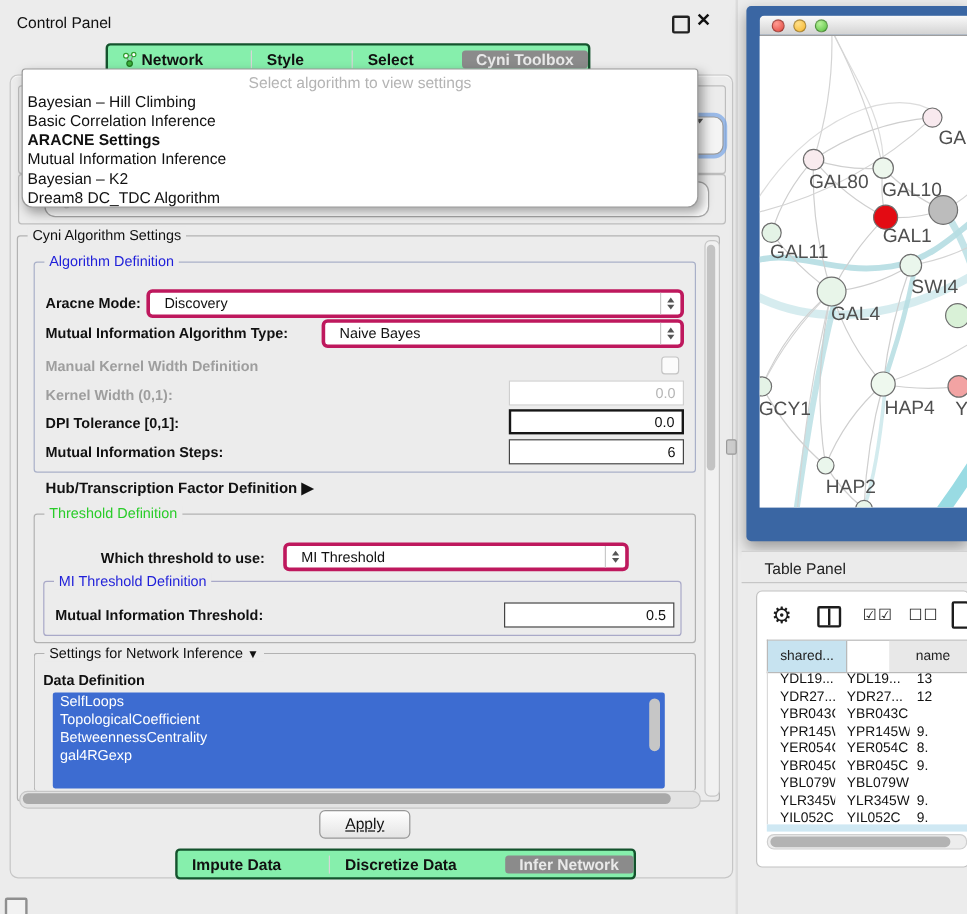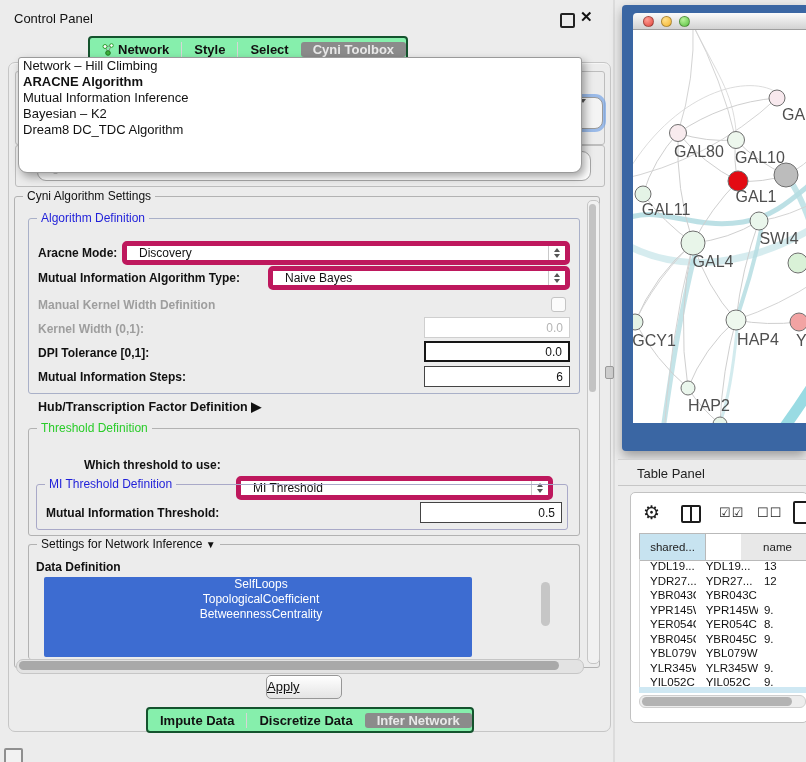--- a/index.html
+++ b/index.html
@@ -5,57 +5,57 @@
   html,body{margin:0;padding:0;}
   body{width:806px;height:762px;position:relative;background:#ececec;
        font-family:"Liberation Sans",sans-serif;overflow:hidden;color:#1a1a1a;}
   .abs{position:absolute;}
   
   .cp-title{left:14px;top:11px;font-size:13px;color:#111;}
   .win-float{left:560px;top:13px;width:11px;height:11px;border:2px solid #222;border-radius:2px;background:transparent;}
   .win-close{left:580px;top:8px;font-size:15px;font-weight:bold;color:#111;}
   .tabbar{display:flex;align-items:center;background:#86efac;border:2px solid #14532d;border-radius:4px;height:22px;}
   .tabbar .tab{display:flex;align-items:center;gap:4px;padding:0 12px;font-size:13px;font-weight:600;color:#111;position:relative;cursor:default;white-space:nowrap;}
-  .tabbar .tab + .tab{border-left:1px solid #d6d6d6;}
+  .tabbar .tab + .tab{border-left:1px solid #d6d6d6;margin-left:28px;}
   .tabbar .tab.sel{background:#8b8b8b;color:#e9e9e9;border-radius:3px;border-left:none;}
   .top-tabs{left:88px;top:36px;}
   .bottom-tabs{left:146px;top:707px;}
   .card{left:8px;top:62px;width:601px;height:668px;border:1px solid #c6c6c6;border-radius:7px;background:#ececec;box-shadow:inset 0 1px 0 #f6f6f6;}
   
   .hgroup{border:1px solid #bdbdbd;border-radius:3px;background:#ececec;}
   .focus-combo{left:548px;top:96px;width:44px;height:30px;background:#f4f4f4;border:1px solid #9a9a9a;border-radius:8px;box-shadow:0 0 0 3px rgba(110,160,230,.65);}
   .net-combo{left:36px;top:150px;width:554px;height:30px;background:#fff;border:1px solid #a8a8a8;border-radius:9px;font-size:13px;color:#bdbdbd;line-height:30px;padding-left:14px;box-sizing:border-box;}
   
   .dropdown{left:18px;top:57px;width:562px;height:114px;background:#fff;border:1px solid #9a9a9a;border-radius:3px 3px 9px 9px;box-shadow:3px 4px 9px rgba(0,0,0,.35);z-index:40;}
   .dd-head{text-align:center;font-size:13px;color:#b4b4b4;padding-top:3px;height:16px;}
   .dd-item{font-size:13px;color:#111;line-height:16px;padding-left:4px;white-space:nowrap;}
   .dd-item.bold{font-weight:bold;}
   
   .group{border:1px solid #b2b2b2;border-radius:3px;}
   .gtitle{position:absolute;top:-8px;left:8px;background:#ececec;padding:0 4px;font-size:12px;color:#111;white-space:nowrap;}
   .gtitle.blue{color:#1f1fd9;}
   .gtitle.green{color:#29cc29;}
   .lbl{font-size:12px;font-weight:bold;color:#111;white-space:nowrap;}
   .lbl.dis{color:#9e9e9e;}
-  .combo{background:#fff;border:5px solid #be185d;border-radius:5px;display:flex;align-items:center;box-sizing:border-box;height:24px;}
+  .combo{background:#fff;border:3px solid #be185d;border-radius:5px;display:flex;align-items:center;box-sizing:border-box;height:24px;}
   .combo .cval{flex:1;font-size:12px;padding-left:12px;color:#111;}
   .combo .spin{width:16px;height:100%;border-left:1px solid #c9c9c9;display:flex;flex-direction:column;align-items:center;justify-content:center;gap:2px;}
   .tri-up{width:0;height:0;border-left:3.5px solid transparent;border-right:3.5px solid transparent;border-bottom:4px solid #555;}
   .tri-dn{width:0;height:0;border-left:3.5px solid transparent;border-right:3.5px solid transparent;border-top:4px solid #555;}
   .fld{position:absolute;box-sizing:border-box;height:21px;background:#fff;font-family:"Liberation Sans",sans-serif;font-size:12px;text-align:right;padding-right:6px;color:#111;border:1px solid #444;}
   .fld.dis{border:1px solid #cfcfcf;color:#b5b5b5;}
   .fld.focus{border:2px solid #161616;}
   .chk{width:13px;height:13px;border:1px solid #c4c4c4;border-radius:3px;background:#fbfbfb;}
   .vscroll{border:1px solid #c6c6c6;background:#f1f1f1;border-radius:5px;}
   .vthumb{position:absolute;left:1px;width:7px;background:#c3c3c3;border-radius:4px;}
   .hscroll{border:1px solid #c6c6c6;background:#e3e3e3;border-radius:7px;}
   .hthumb{position:absolute;top:1px;height:9px;background:#a9a9a9;border-radius:5px;}
   .attr-list{background:#3d6cd1;border-radius:2px;overflow:hidden;}
   .attr-item{color:#fff;font-size:12px;line-height:15px;padding-left:6px;white-space:nowrap;}
-  .apply{left:266px;top:675px;width:74px;height:22px;border:1px solid #979797;border-radius:5px;background:linear-gradient(#ffffff,#e4e4e4);font-size:13px;text-align:left;line-height:21px;color:#111;text-decoration:underline;}
+  .apply{left:266px;top:675px;width:74px;height:22px;border:1px solid #979797;border-radius:5px;background:linear-gradient(#ffffff,#e4e4e4);font-size:13px;text-align:center;line-height:21px;color:#111;text-decoration:underline;}
   .hub{font-size:12.5px;font-weight:bold;color:#111;}
   .mini-square{left:4px;top:748px;width:15px;height:14px;border:2px solid #8f8f8f;border-radius:2px;background:#f2f2f2;}
   .splitter-line{left:613px;top:0;width:2px;height:762px;background:#dcdcdc;}
   .split-handle{left:605px;top:366px;width:7px;height:11px;background:#cdcdcd;border:1px solid #9a9a9a;border-radius:2px;}
   
   .net-frame{left:622px;top:5px;width:184px;height:446px;background:#3a66a3;border-radius:4px 0 0 4px;box-shadow:0 5px 12px rgba(0,0,0,.35);}
   .net-titlebar{left:633px;top:13px;width:173px;height:17px;background:linear-gradient(#fafafa,#d2d2d2);border-bottom:1px solid #9e9e9e;border-radius:4px 0 0 0;display:flex;align-items:center;gap:7px;padding-left:10px;box-sizing:border-box;}
   .light{width:11px;height:11px;border-radius:50%;border:1px solid rgba(0,0,0,.3);box-sizing:border-box;}
   .net-canvas{left:633px;top:30px;width:173px;height:393px;background:#fff;overflow:hidden;}
   
@@ -109,23 +109,25 @@
 <div class="abs card">
   <div class="abs hgroup" style="left:6px;top:8px;width:588px;height:72px;"></div>
   <div class="abs focus-combo" style="left:548px;top:34px;">
     <span class="abs" style="left:16px;top:5px;"><span class="tri-up"></span><span class="tri-dn" style="margin-top:2px;"></span></span>
   </div>
   <div class="abs hgroup" style="left:6px;top:82px;width:588px;height:40px;"></div>
   <div class="abs net-combo" style="left:28px;top:88px;">gal-filtered sif default node</div>
 </div>
 
 <div class="abs dropdown">
+  <div class="dd-head">Select algorithm to view settings</div>
   <div id="dd-items">
-      <div class="dd-item">Network – Hill Climbing</div>
-      <div class="dd-item bold">ARACNE Algorithm</div>
+      <div class="dd-item">Bayesian – Hill Climbing</div>
+      <div class="dd-item">Basic Correlation Inference</div>
+      <div class="dd-item bold">ARACNE Settings</div>
       <div class="dd-item">Mutual Information Inference</div>
       <div class="dd-item">Bayesian – K2</div>
       <div class="dd-item">Dream8 DC_TDC Algorithm</div>
     </div>
 </div>
 
 <div class="abs group" style="left:14px;top:196px;width:584px;height:470px;">
   <span class="gtitle">Cyni Algorithm Settings</span>
 </div>
 <div class="abs vscroll" style="left:587px;top:200px;width:11px;height:462px;">
@@ -159,41 +161,42 @@
 <input class="fld focus abs" style="left: 424px; top: 341px; width: 146px;" value="0.0">
 <div class="abs lbl" style="left:38px;top:370px;">Mutual Information Steps:</div>
 <input class="fld abs" style="left: 424px; top: 366px; width: 146px;" value="6">
 
 <div class="abs hub" style="left:38px;top:399px;"><span>Hub/Transcription Factor Definition</span> <span style="font-size:13px;">▶</span></div>
 
 <div class="abs group" style="left:28px;top:428px;width:550px;height:106px;">
   <span class="gtitle green">Threshold Definition</span>
 </div>
 <div class="abs lbl" style="left:84px;top:458px;">Which threshold to use:</div>
-<div class="abs combo" style="left:236px;top:476px;width:317px;">
+<div class="abs combo" style="left:236px;top:452px;width:288px;">
   <span class="cval">MI Threshold</span>
   <span class="spin">
       <span class="tri-up"></span>
       <span class="tri-dn"></span>
     </span>
 </div>
 <div class="abs group" style="left:36px;top:484px;width:530px;height:44px;border-color:#a9a9c8;">
   <span class="gtitle blue">MI Threshold Definition</span>
 </div>
 <div class="abs lbl" style="left:46px;top:506px;">Mutual Information Threshold:</div>
 <input class="fld abs" style="left: 420px; top: 502px; width: 142px;" value="0.5">
 
 <div class="abs group" style="left:28px;top:544px;width:550px;height:114px;border-bottom:none;">
   <span class="gtitle"><span>Settings for Network Inference</span> <span style="font-size:10px;">▼</span></span>
 </div>
 <div class="abs lbl" style="left:36px;top:560px;">Data Definition</div>
-<div class="abs attr-list" style="left:44px;top:577px;width:428px;height:80px;text-align:center;" id="attr-list">
+<div class="abs attr-list" style="left:44px;top:577px;width:510px;height:80px;" id="attr-list">
     <div class="attr-item">SelfLoops</div>
     <div class="attr-item">TopologicalCoefficient</div>
     <div class="attr-item">BetweennessCentrality</div>
+    <div class="attr-item">gal4RGexp</div>
   </div>
 <div class="abs" style="left:541px;top:582px;width:9px;height:44px;background:#c6c6c6;border-radius:5px;"></div>
 
 <div class="abs hscroll" style="left:16px;top:659px;width:566px;height:13px;">
   <div class="hthumb" style="left:2px;width:540px;"></div>
 </div>
 
 <div class="abs apply">Apply</div>
 
 <div class="abs bottom-tabs tabbar" id="bottom-tabs">

